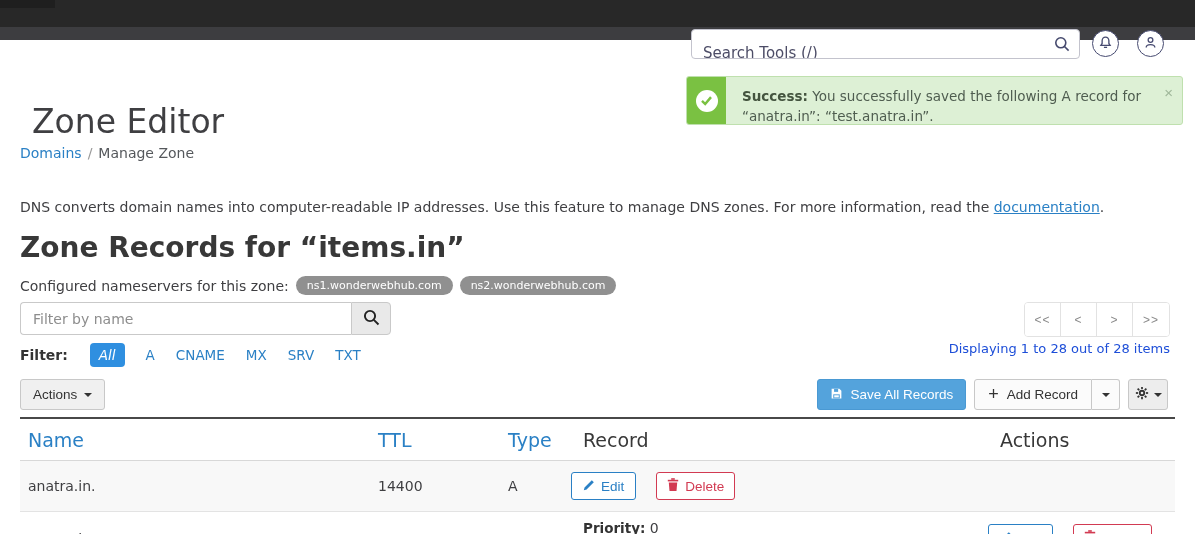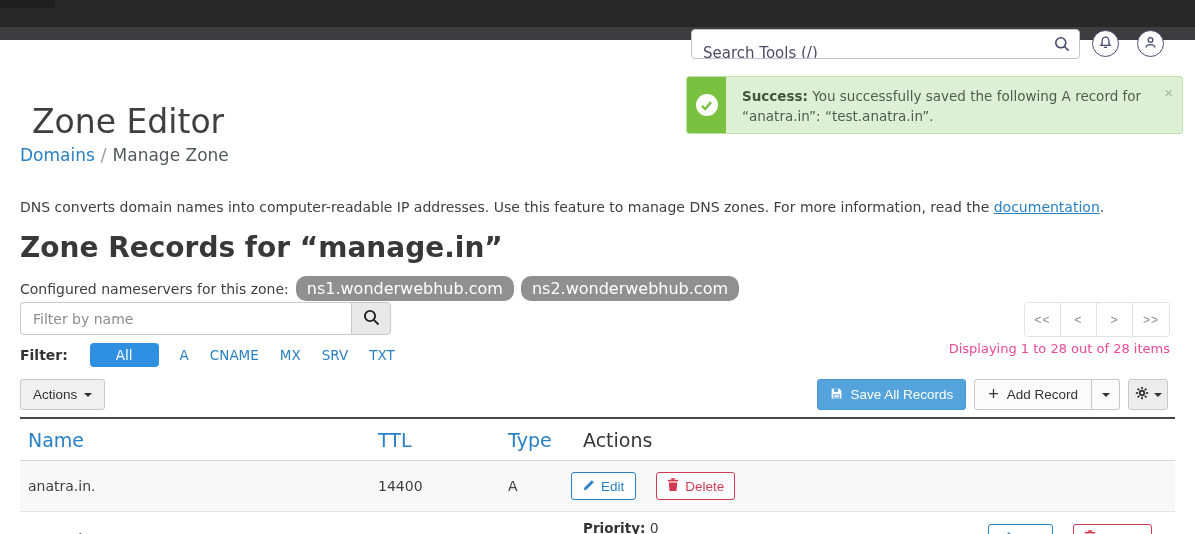--- a/index.html
+++ b/index.html
@@ -17,62 +17,62 @@
   .search-wrap input{width:100%;height:100%;box-sizing:border-box;border:1px solid #c3c3cd;border-radius:4px;
        padding:17px 34px 0 11px;font:15px "DejaVu Sans",sans-serif;color:#3f3f55;outline:none;}
   .search-wrap input::placeholder{color:#4c4c66;opacity:1;}
   .search-wrap .mag{position:absolute;right:10px;top:7px;}
   .circle-btn{position:absolute;top:30px;width:27px;height:27px;border-radius:50%;background:#fff;
        border:1.5px solid #474b71;box-sizing:border-box;display:flex;align-items:center;justify-content:center;cursor:pointer;padding:0;}
   .bell-btn{left:1092px;}
   .user-btn{left:1137px;}
 
   
-  .alert{position:absolute;left:686px;top:76px;width:497px;height:58px;background:#ddf0d5;
+  .alert{position:absolute;left:686px;top:76px;width:497px;height:49px;background:#ddf0d5;
        border:1px solid #bfe0ae;border-radius:3px;box-sizing:border-box;display:flex;overflow:hidden;}
   .alert-strip{width:39px;background:#7ac142;flex:0 0 39px;display:flex;align-items:center;justify-content:center;}
   .alert-check{width:22px;height:22px;border-radius:50%;background:#fff;display:flex;align-items:center;justify-content:center;}
   .alert-body{flex:1;padding:9px 26px 8px 16px;font-size:13.5px;line-height:1.5;color:#4f5d50;position:relative;}
   .alert-body b{color:#44543f;}
   .alert-close{position:absolute;right:9px;top:8px;background:none;border:none;color:#9fb79a;font-size:15px;cursor:pointer;line-height:1;padding:0;}
 
   
   .page-title{position:absolute;left:20px;top:90px;margin:12px;font-size:33px;font-weight:400;color:#3f3f42;}
-  .breadcrumb{position:absolute;left:20px;top:145px;font-size:17px;color:#8a8a8a;}
+  .breadcrumb{position:absolute;left:20px;top:145px;font-size:14px;color:#8a8a8a;}
   .breadcrumb a{color:#2a80c5;text-decoration:none;cursor:pointer;}
   .breadcrumb .crumb-current{color:#55585c;}
   .breadcrumb .sep{margin:0 6px;color:#9a9a9a;}
 
   .description{position:absolute;left:20px;top:185px;font-size:14px;color:#3f3f42;width:1110px;}
   .description a{color:#2a80c5;text-decoration:underline;cursor:pointer;}
 
   .zone-heading{position:absolute;left:20px;top:231px;margin:0;font-size:28px;font-weight:700;color:#383838;}
   .ns-line{position:absolute;left:20px;top:276px;font-size:14px;color:#3f3f42;display:flex;align-items:center;gap:7px;}
-  .ns-pill{background:#909090;color:#fff;font-size:16px;padding:3px 11px;border-radius:10px;line-height:1.2;}
+  .ns-pill{background:#909090;color:#fff;font-size:11px;padding:3px 11px;border-radius:10px;line-height:1.2;}
 
   
   .filter-group{position:absolute;left:20px;top:302px;height:19px;display:flex;}
   .filter-group input{width:331px;height:33px;box-sizing:border-box;border:1px solid #c9c9c9;border-right:none;
        border-radius:4px 0 0 4px;padding:0 12px;font:14px "DejaVu Sans",sans-serif;color:#444;outline:none;}
   .filter-group input::placeholder{color:#8d8d8d;opacity:1;}
   .filter-search-btn{width:40px;height:33px;border:1px solid #c9c9c9;background:#e9e9e9;border-radius:0 4px 4px 0;
        display:flex;align-items:center;justify-content:center;cursor:pointer;}
 
   
   .pagination{position:absolute;left:1024px;top:302px;height:33px;display:flex;border:1px solid #e2e2e2;border-radius:4px;overflow:hidden;}
   .page-btn{width:36px;height:33px;background:#fff;border:none;border-right:1px solid #e2e2e2;color:#8a8a8a;
        font-size:12px;cursor:pointer;letter-spacing:1px;}
   .page-btn:last-child{border-right:none;}
-  .displaying{position:absolute;right:25px;top:341px;font-size:13px;color:#ec4899;}
+  .displaying{position:absolute;right:25px;top:341px;font-size:13px;color:#1d4ed8;}
 
   
   .filter-row{position:absolute;left:20px;top:343px;display:flex;align-items:center;gap:21px;font-size:13.5px;}
   .filter-row .filter-label{font-weight:700;font-size:14px;color:#333;margin-right:1px;}
   .filter-opt{color:#2a80c5;cursor:pointer;text-decoration:none;}
-  .filter-opt.active{background:#2f8fe0;color:#fff;padding:4px 26px;border-radius:4px;}
+  .filter-opt.active{background:#2f8fe0;color:#fff;padding:4px 9px;border-radius:4px;font-style:italic;}
 
   
   .actions-btn{position:absolute;left:20px;top:379px;height:31px;background:#f0f0f0;border:1px solid #c8c8c8;
        border-radius:3px;font-size:13.5px;color:#333;padding:0 12px;display:flex;align-items:center;gap:7px;cursor:pointer;}
   .toolbar-right{position:absolute;right:27px;top:379px;display:flex;gap:8px;}
   .btn{height:31px;border-radius:3px;font-size:13.5px;display:flex;align-items:center;cursor:pointer;box-sizing:border-box;}
   .save-btn{background:#54a3dc;border:1px solid #4a99d3;color:#fff;padding:0 12px;gap:7px;}
   .add-group{display:flex;}
   .add-main{background:#fbfbfb;border:1px solid #c8c8c8;border-radius:3px 0 0 3px;color:#333;padding:0 13px;gap:8px;}
   .add-caret{background:#fbfbfb;border:1px solid #c8c8c8;border-left:none;border-radius:0 3px 3px 0;width:28px;justify-content:center;color:#333;}
@@ -153,21 +153,21 @@
     </div>
   </div>
 
   <h1 class="page-title">Zone Editor</h1>
   <div class="breadcrumb">
     <a>Domains</a><span class="sep">/</span><span class="crumb-current">Manage Zone</span>
   </div>
 
   <p class="description"><span>DNS converts domain names into computer-readable IP addresses. Use this feature to manage DNS zones. For more information, read the </span><a>documentation</a><span>.</span></p>
 
-  <h2 class="zone-heading">Zone Records for “manage.in”</h2>
+  <h2 class="zone-heading">Zone Records for “items.in”</h2>
   <div class="ns-line">
     <span>Configured nameservers for this zone:</span>
     <span class="ns-pill">ns1.wonderwebhub.com</span>
     <span class="ns-pill">ns2.wonderwebhub.com</span>
   </div>
 
   <div class="filter-group">
     <input type="text" placeholder="Filter by name" style="">
     <button class="filter-search-btn">
       <span>
@@ -241,20 +241,21 @@
       </span>
       <span class="caret"></span>
     </button>
   </div>
 
   <div class="records-table">
     <div class="t-row t-head">
       <span class="col-name sortable">Name</span>
       <span class="col-ttl sortable">TTL</span>
       <span class="col-type sortable">Type</span>
+      <span class="col-record plain">Record</span>
       <span class="col-actions plain">Actions</span>
     </div>
 
     <div class="t-row data-row-1">
       <span class="col-name">anatra.in.</span>
       <span class="col-ttl">14400</span>
       <span class="col-type">A</span>
       <span class="col-actions">
         <span class="row-btns">
           <button class="edit-btn">

